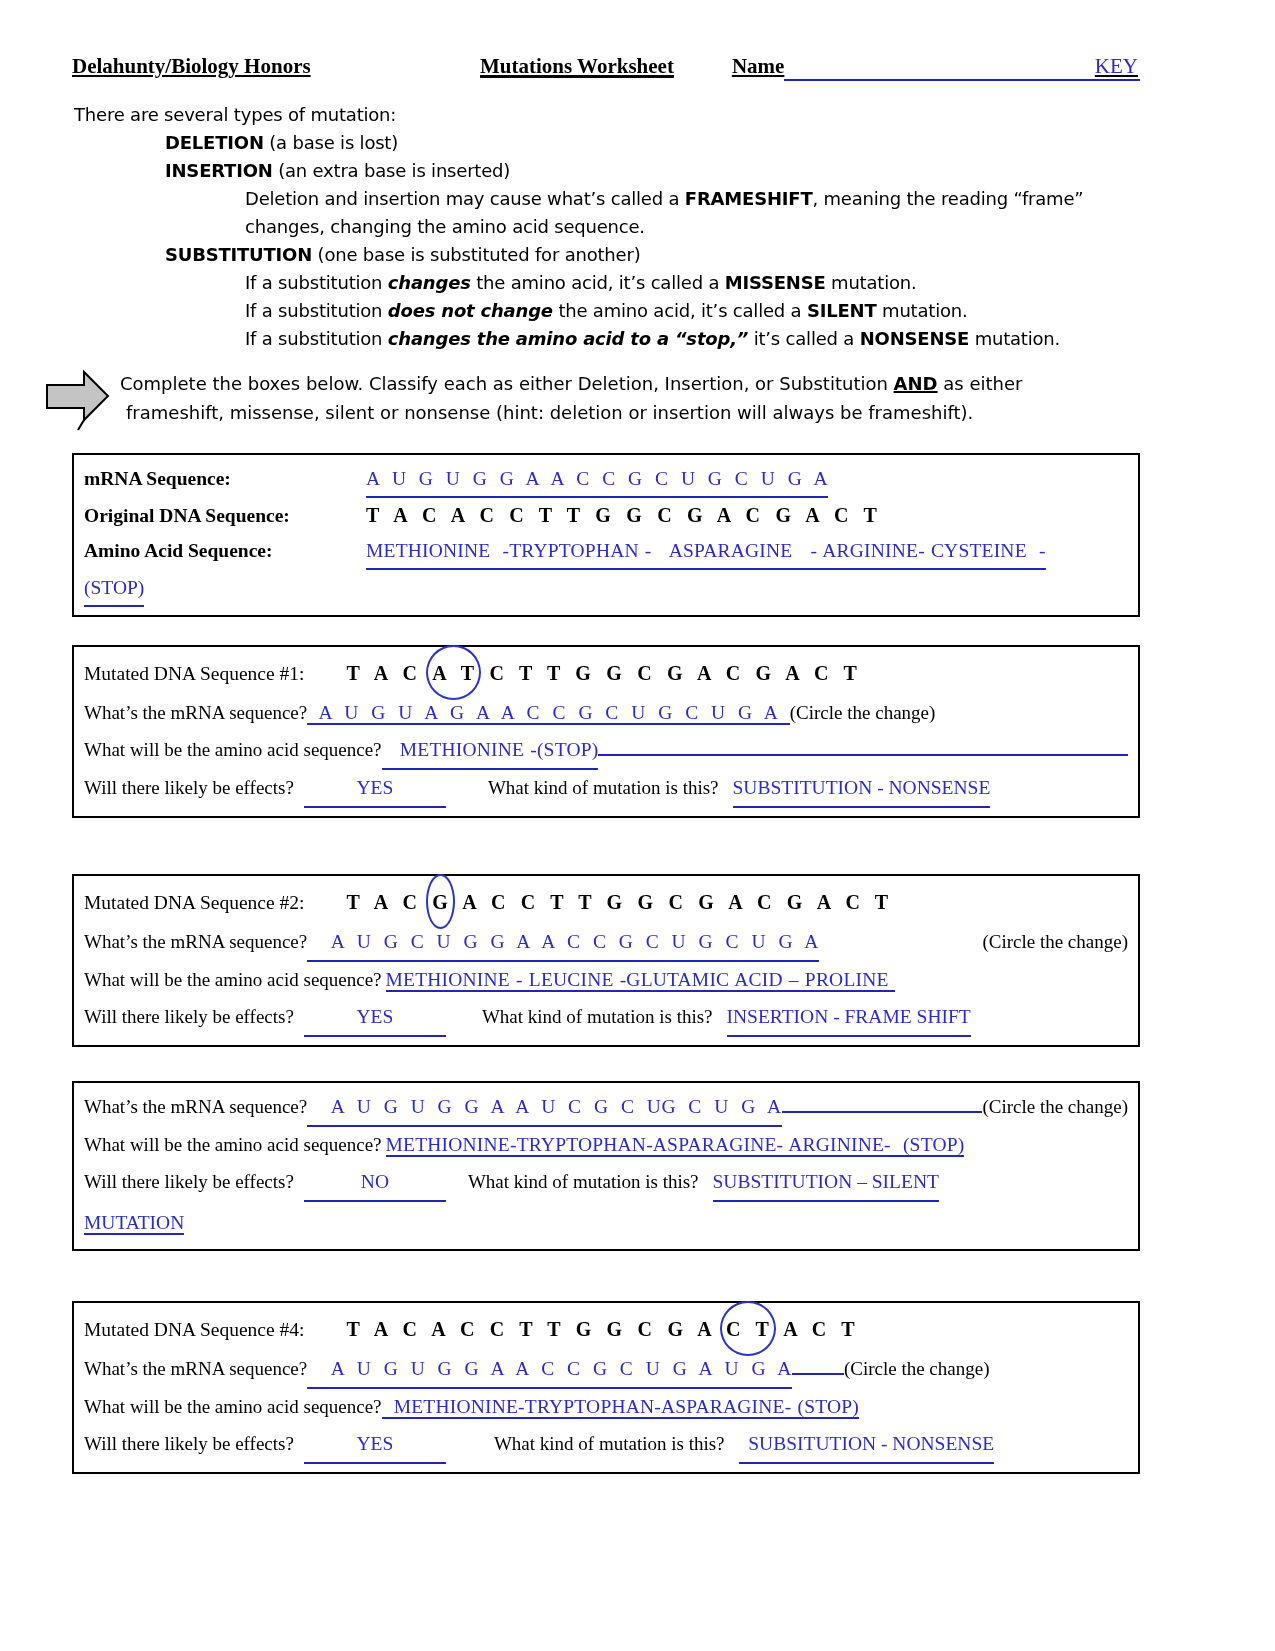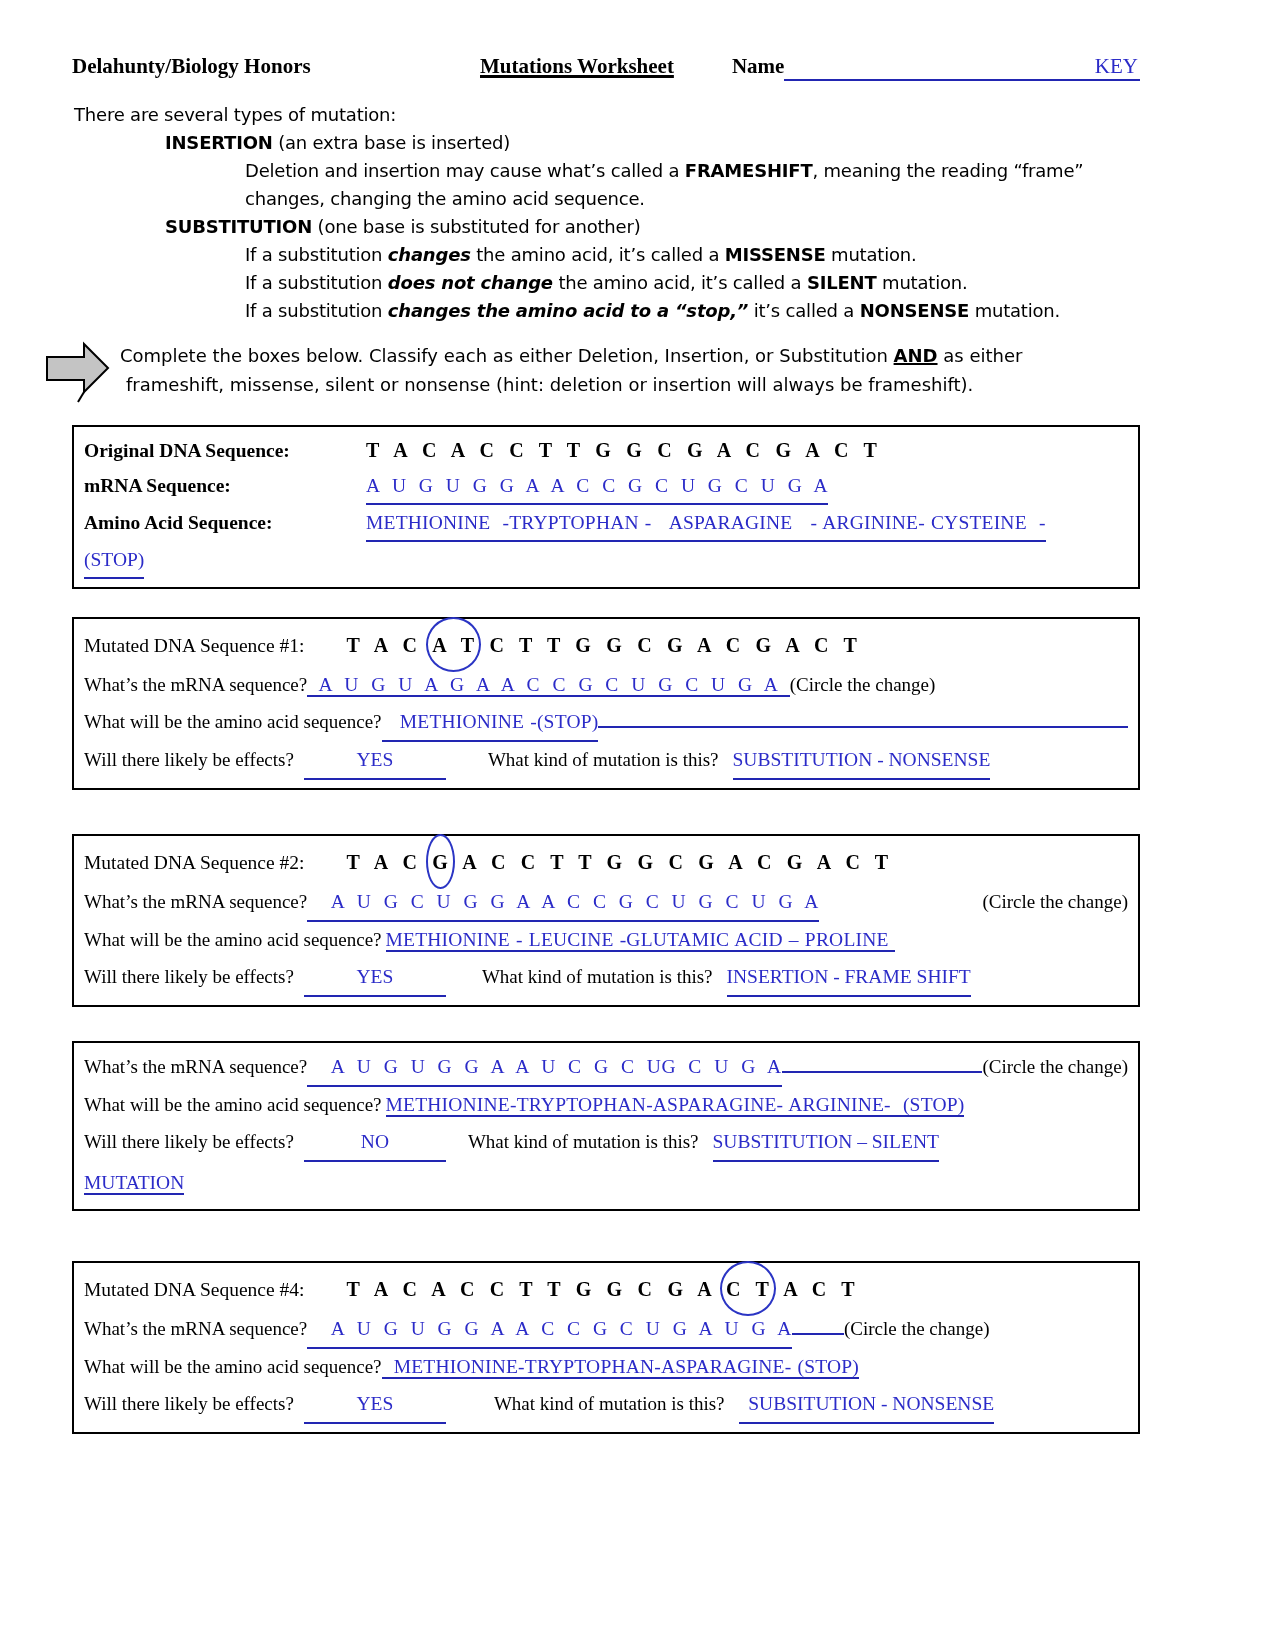--- a/index.html
+++ b/index.html
@@ -13,21 +13,21 @@
     position:relative;
     width:1275px;height:1651px;
     background:#fff;
     font-family:"Liberation Serif", serif;
     color:#000;
     overflow:hidden;
   }
   .content{padding:54px 135px 0 72px;}
 
   
-  .header{display:flex;align-items:baseline;font-size:21px;font-weight:bold;}
+  .header{display:flex;align-items:baseline;font-size:21px;font-weight:bold;text-decoration:underline;}
   .h-left{flex:0 0 408px;}
   .h-title{text-decoration:underline;text-decoration-thickness:2.5px;margin-right:58px;white-space:nowrap;}
   .h-name{}
   .name-line{flex:1;border-bottom:2px solid var(--uline);display:flex;justify-content:flex-end;}
   .key{color:var(--blue);font-weight:normal;padding-right:2px;}
 
   
   .intro{margin-top:24px;font-family:"DejaVu Sans", sans-serif;font-size:18px;letter-spacing:-0.2px;}
   .intro .line{margin-bottom:9px;line-height:19px;}
   .ind0{margin-left:2px;}
@@ -71,21 +71,21 @@
     content:"";position:absolute;left:-6px;right:-6px;top:-8px;bottom:-7px;
     border:2.5px solid var(--circle);border-radius:50%;
   }
 
   .flexrow{display:flex;align-items:baseline;}
   .fill{flex:1 1 auto;}
   .spacer{flex:1 1 auto;}
   .fill60{flex:0 0 52px;}
 
   .mb1{margin-top:28px;}
-  .mb2{margin-top:44px;}
+  .mb2{margin-top:56px;}
   .mb3{margin-top:34px;}
   .mb4{margin-top:50px;}
 
   .erow{display:flex;align-items:baseline;}
   .eff{flex:0 0 142px;text-align:center;margin-left:10px;font-size:19.5px;}
   .qk{margin-left:42px;margin-right:14px;}
   .box-m2 .qk{margin-left:36px;}
   .box-m3 .qk{margin-left:22px;}
   .box-m4 .qk{margin-left:48px;}
   .kind{font-size:19.5px;}
@@ -101,20 +101,21 @@
       <span class="h-left">Delahunty/Biology Honors</span>
       <span class="h-title">Mutations Worksheet</span>
       <span class="h-name">Name</span>
       <span class="name-line">
           <span class="key">KEY</span>
         </span>
     </div>
 
     <div class="intro">
       <div class="line ind0"><span>There are several types of mutation:</span></div>
+      <div class="line ind1"><span class="b">DELETION</span><span> (a base is lost)</span></div>
       <div class="line ind1"><span class="b">INSERTION</span><span> (an extra base is inserted)</span></div>
       <div class="line ind2"><span>Deletion and insertion may cause what’s called a </span><span class="b">FRAMESHIFT</span><span>, meaning the reading “frame”</span></div>
       <div class="line ind2"><span>changes, changing the amino acid sequence.</span></div>
       <div class="line ind1"><span class="b">SUBSTITUTION</span><span> (one base is substituted for another)</span></div>
       <div class="line ind2"><span>If a substitution </span><span class="b i">changes</span><span> the amino acid, it’s called a </span><span class="b">MISSENSE</span><span> mutation.</span></div>
       <div class="line ind2"><span>If a substitution </span><span class="b i">does not change</span><span> the amino acid, it’s called a </span><span class="b">SILENT</span><span> mutation.</span></div>
       <div class="line ind2"><span>If a substitution </span><span class="b i">changes the amino acid to a </span><span class="b i">“stop,”</span><span> it’s called a </span><span class="b">NONSENSE</span><span> mutation.</span></div>
     </div>
 
     <div class="instr">
@@ -123,26 +124,26 @@
           <polygon points="2,16 39,16 39,3 63,27 39,51 39,39 2,39" fill="var(--arrow)" stroke="#000" stroke-width="2"></polygon>
           <line x1="39" y1="51" x2="33" y2="61" stroke="#000" stroke-width="2"></line>
         </svg>
       </div>
       <div class="line"><span>Complete the boxes below.  Classify each as either Deletion, Insertion, or Substitution </span><span class="b u2">AND</span><span> as either</span></div>
       <div class="line"><span>frameshift, missense, silent or nonsense (hint: deletion or insertion will always be frameshift).</span></div>
     </div>
 
     <div class="box obox">
       <div class="row">
+        <span class="blabel">mRNA Sequence:</span>
+        <span class="mrna blue u ws">A U G U G G A A C C G C U G C U G A</span>
+      </div>
+      <div class="row">
         <span class="blabel">Original DNA Sequence:</span>
         <span class="dna ws">T A C A C C T T G G C G A C G A C T</span>
-      </div>
-      <div class="row">
-        <span class="blabel">mRNA Sequence:</span>
-        <span class="mrna blue u ws">A U G U G G A A C C G C U G C U G A</span>
       </div>
       <div class="row">
         <span class="blabel">Amino Acid Sequence:</span>
         <span class="amino blue u ws">METHIONINE  -TRYPTOPHAN -   ASPARAGINE   - ARGININE- CYSTEINE  -</span>
       </div>
       <div class="row stop-row">
         <span class="stop blue u">(STOP)</span>
       </div>
     </div>
 

